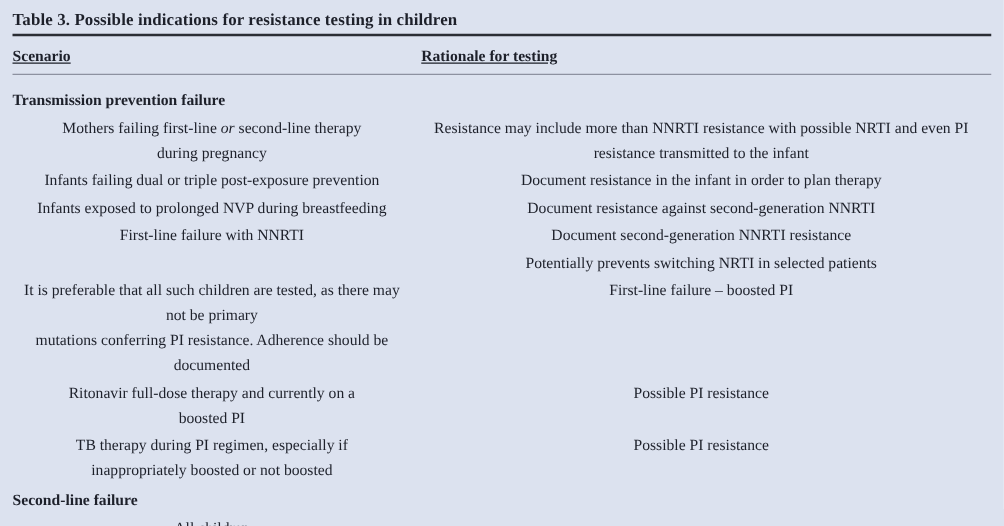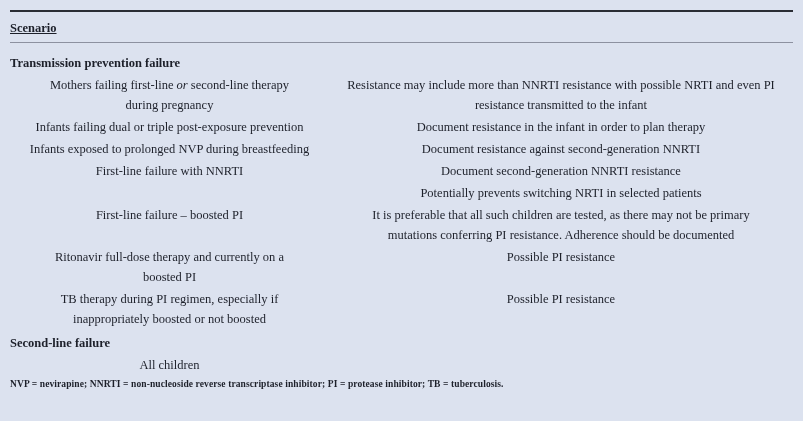--- a/index.html
+++ b/index.html
@@ -64,23 +64,25 @@
     font-weight: bold;
     line-height: 12px;
     margin-top: 3px;
     letter-spacing: 0.1px;
   }
 </style>
 </head>
 <body>
 
 <div class="page">
+  <div class="table-title">Table 3. Possible indications for resistance testing in children</div>
   <hr class="title-rule">
   <div class="header-row">
     <div class="header-cell">Scenario</div>
+    <div class="header-cell">Rationale for testing</div>
   </div>
   <hr class="header-rule">
   <div class="table-body" id="table-body">
       <div class="section-row">Transmission prevention failure</div>
       <div class="body-row">
         <div class="cell scenario"><span>Mothers failing first-line </span><span class="it">or</span><span> second-line therapy
 during pregnancy</span></div>
         <div class="cell rationale"><span>Resistance may include more than NNRTI resistance with possible NRTI and even PI
 resistance transmitted to the infant</span></div>
       </div>
@@ -94,23 +96,23 @@
       </div>
       <div class="body-row">
         <div class="cell scenario"><span>First-line failure with NNRTI</span></div>
         <div class="cell rationale"><span>Document second-generation NNRTI resistance</span></div>
       </div>
       <div class="body-row">
         <div class="cell scenario"><span></span></div>
         <div class="cell rationale"><span>Potentially prevents switching NRTI in selected patients</span></div>
       </div>
       <div class="body-row">
-        <div class="cell scenario"><span>First-line failure – boosted PI</span></div>
         <div class="cell rationale"><span>It is preferable that all such children are tested, as there may not be primary
 mutations conferring PI resistance. Adherence should be documented</span></div>
+        <div class="cell scenario"><span>First-line failure – boosted PI</span></div>
       </div>
       <div class="body-row">
         <div class="cell scenario"><span>Ritonavir full-dose therapy and currently on a
 boosted PI</span></div>
         <div class="cell rationale"><span>Possible PI resistance</span></div>
       </div>
       <div class="body-row">
         <div class="cell scenario"><span>TB therapy during PI regimen, especially if
 inappropriately boosted or not boosted</span></div>
         <div class="cell rationale"><span>Possible PI resistance</span></div>

